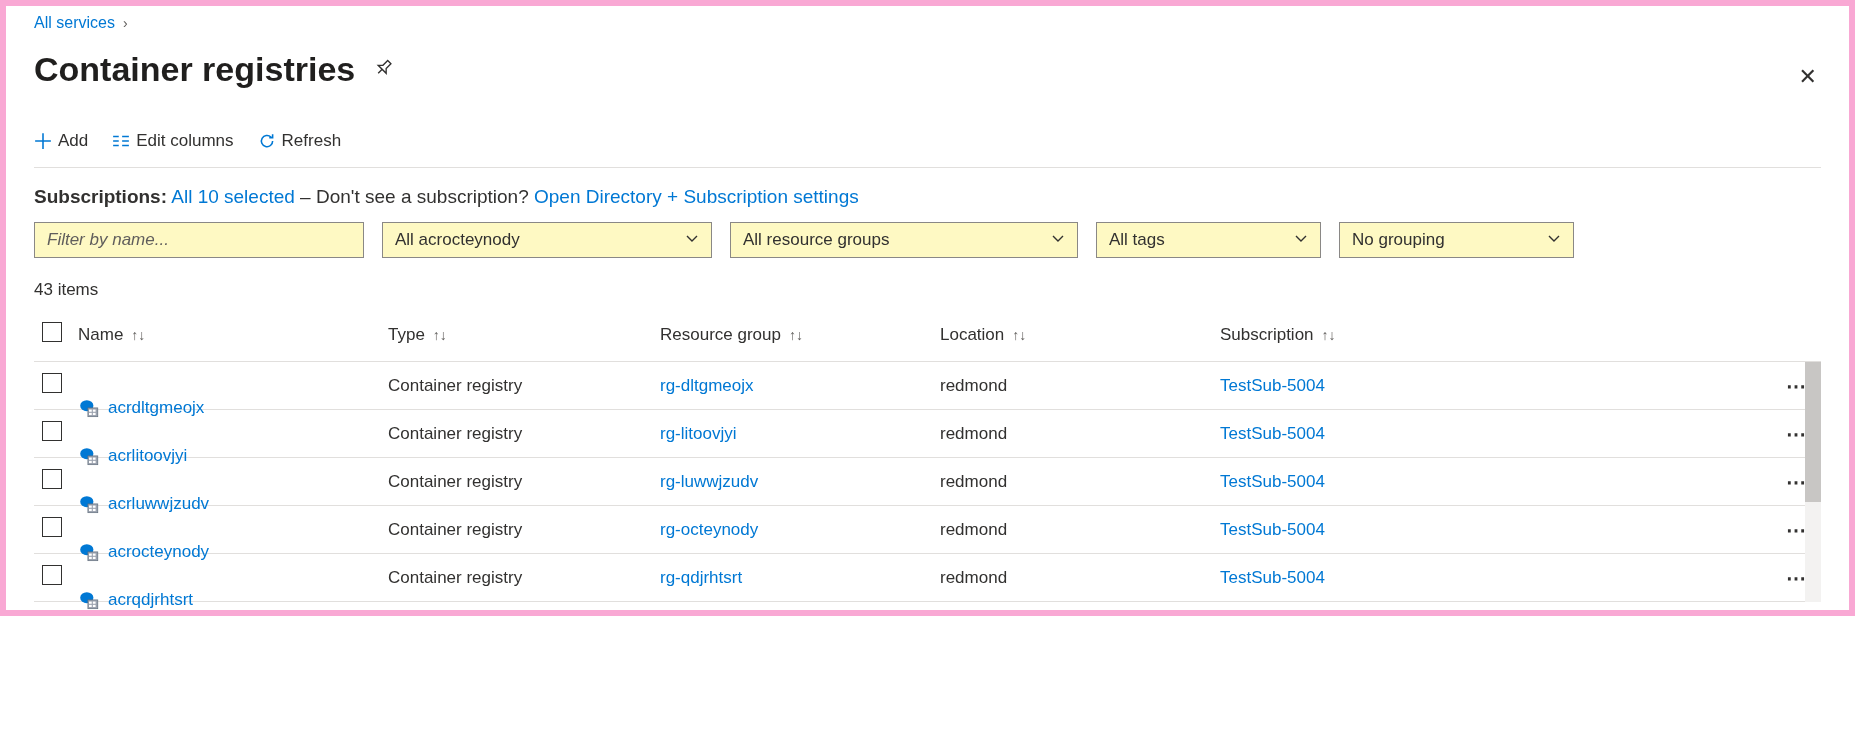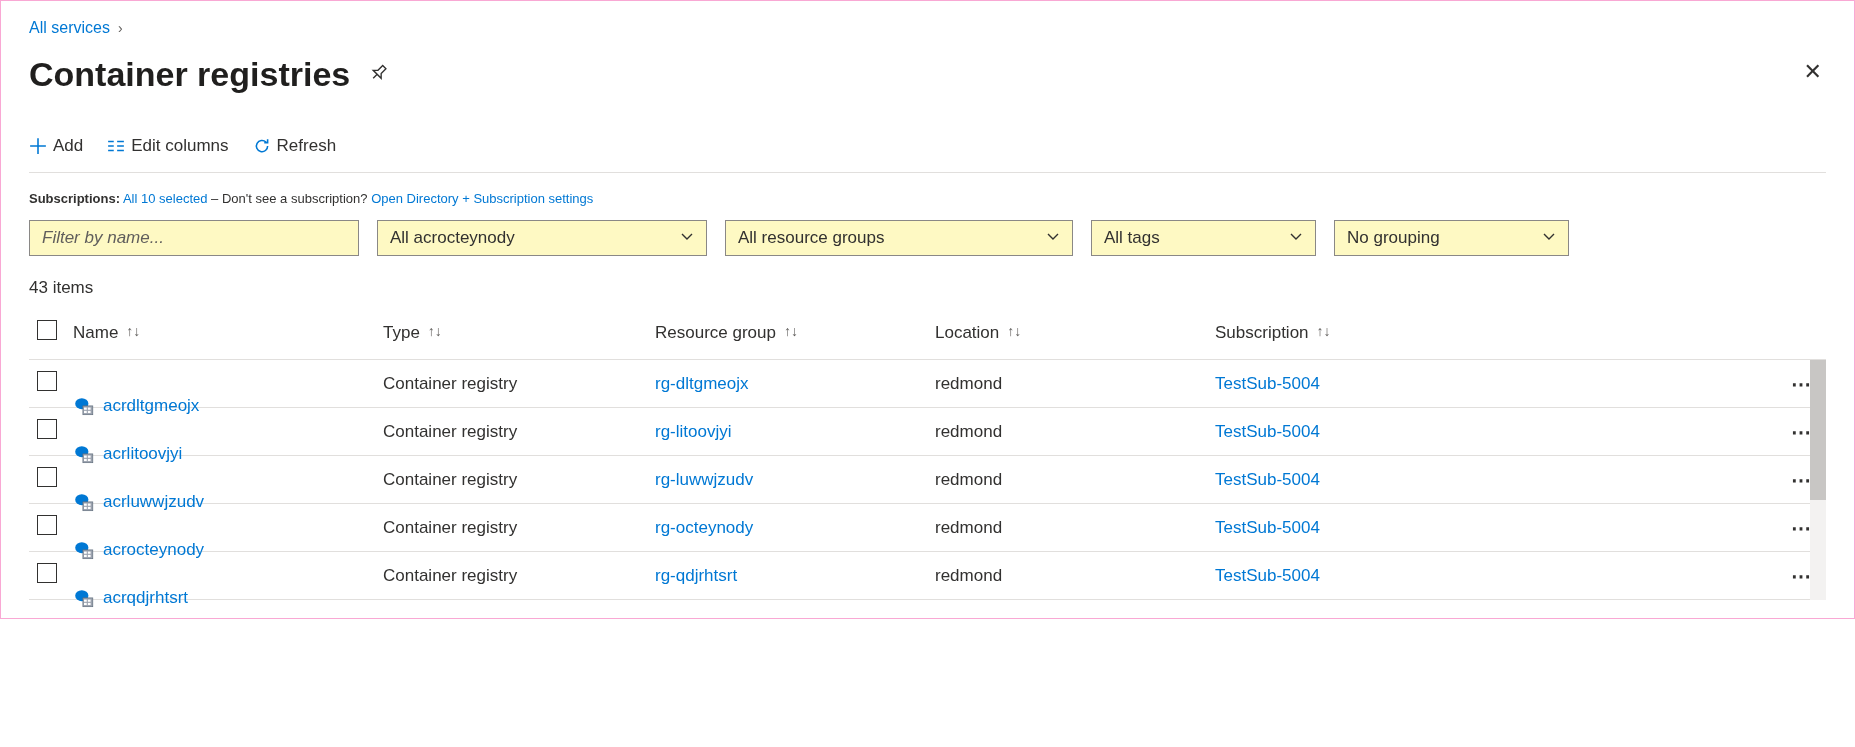--- a/index.html
+++ b/index.html
@@ -4,22 +4,22 @@
   <style>
     * { box-sizing: border-box; margin: 0; padding: 0; }
     body {
       font-family: 'Segoe UI', -apple-system, BlinkMacSystemFont, sans-serif;
       font-size: 14px;
       color: #323130;
       background: #fff;
       padding: 0;
     }
     .container {
-      border: 1px solid #f9a8d4;
-      padding: 18px 28px;
+      border: 6px solid #f9a8d4;
+      padding: 8px 28px;
       position: relative;
     }
     .breadcrumb {
       display: flex;
       align-items: center;
       gap: 8px;
       font-size: 16px;
       margin-bottom: 18px;
     }
     .breadcrumb a {
@@ -78,21 +78,21 @@
       cursor: pointer;
       font-family: inherit;
     }
     .toolbar-btn .icon {
       color: #0078d4;
       font-size: 20px;
       display: inline-flex;
       align-items: center;
     }
     .subscriptions-line {
-      font-size: 13px;
+      font-size: 19px;
       margin-bottom: 14px;
     }
     .subscriptions-line .label { font-weight: 600; }
     .subscriptions-line a { color: #0078d4; text-decoration: none; }
     .subscriptions-line .dash { color: #323130; }
     .filter-row {
       display: flex;
       gap: 18px;
       margin-bottom: 22px;
     }
@@ -138,20 +138,21 @@
     }
     .col-check { width: 44px; padding-left: 8px; }
     .col-name { width: 310px; }
     .col-type { width: 272px; }
     .col-rg { width: 280px; }
     .col-loc { width: 280px; }
     .col-sub { flex: 1; }
     .col-more { width: 48px; text-align: center; }
     .th {
       display: flex;
+      align-items: center;
       gap: 8px;
       cursor: pointer;
     }
     .sort-icon {
       color: #605e5c;
       font-size: 14px;
     }
     .table-body {
       position: relative;
     }

